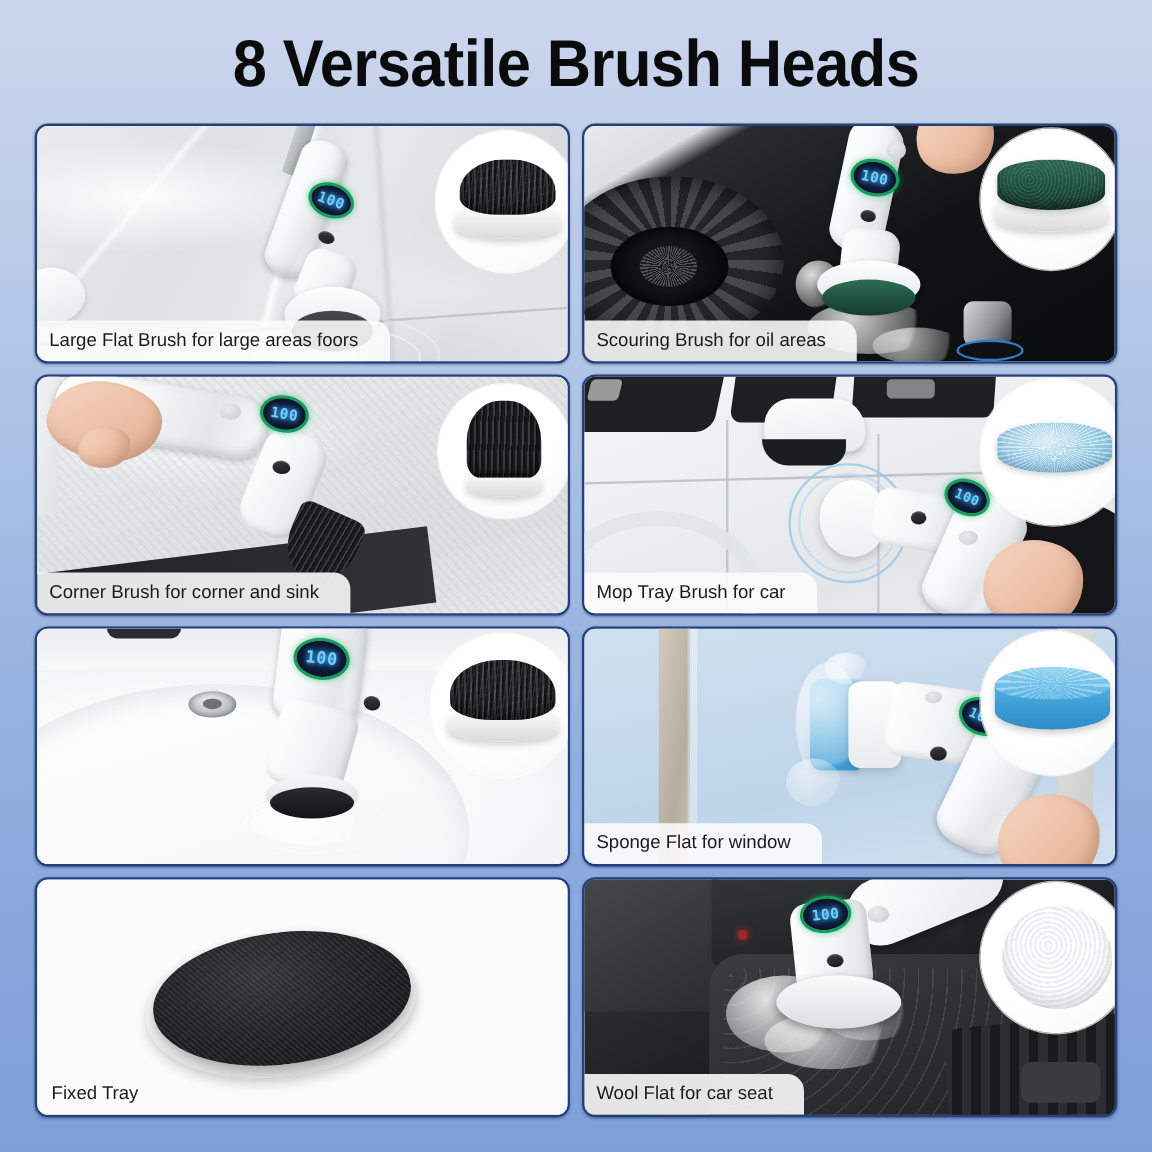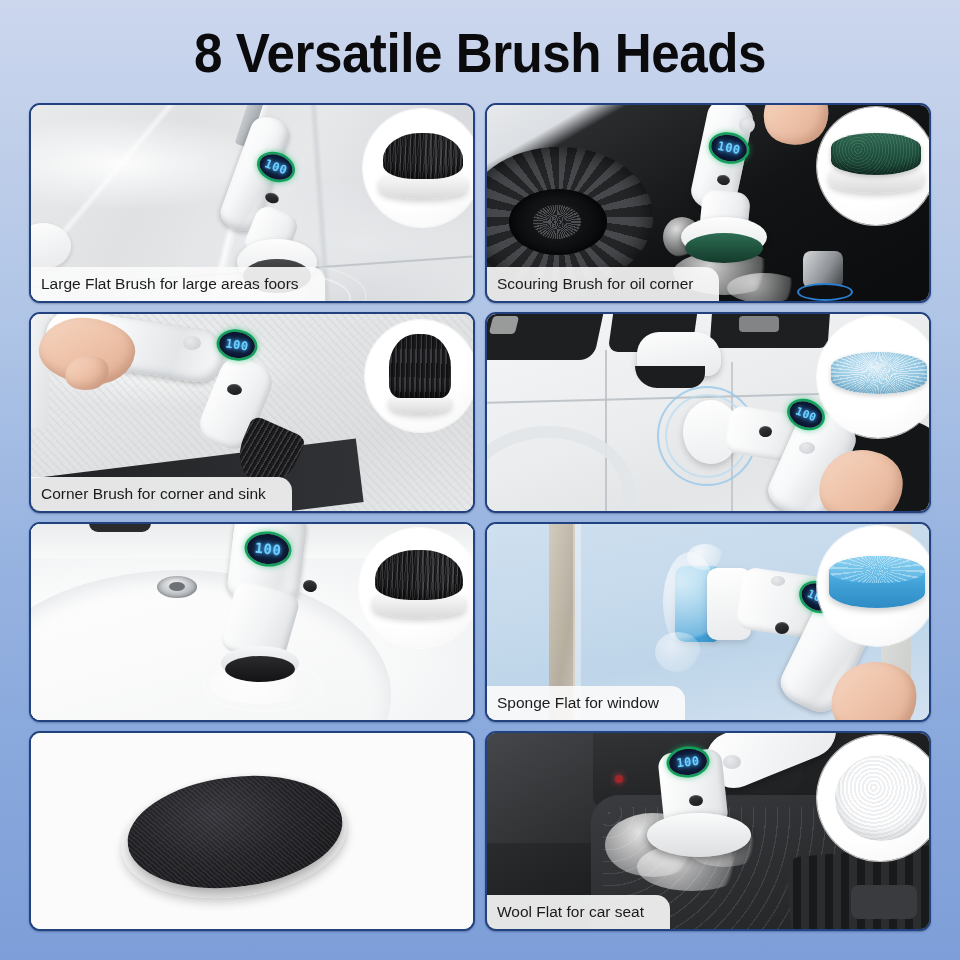--- a/index.html
+++ b/index.html
@@ -307,21 +307,21 @@
 
         <div class="hand" style="left:276px;top:-22px;width:66px;height:62px;transform:rotate(-18deg);"></div>
 
         <div class="inset p2">
           <div class="head-wrap">
             <div class="disc-base" style="left:12px;top:56px;width:94px;height:30px;"></div>
             <div class="pad-green" style="left:14px;top:26px;width:90px;height:42px;"></div>
           </div>
         </div>
       </div>
-      <div class="caption">Scouring Brush for oil corner</div>
+      <div class="caption">Scouring Brush for oil areas</div>
     </div>
 
     <div class="panel">
       <div class="scene">
         <div class="bg-rough"></div>
 
         <div style="position:absolute;left:-10px;bottom:-12px;width:340px;height:64px;background:linear-gradient(100deg,#1f2123,#303235);transform:rotate(-7deg);"></div>
         <div style="position:absolute;left:-4px;top:-6px;width:22px;height:120px;background:linear-gradient(100deg,#f4f5f6,#dfe1e3);border-radius:4px;"></div>
 
         <div class="hand" style="left:8px;top:4px;width:96px;height:66px;transform:rotate(6deg);"></div>
@@ -383,20 +383,21 @@
           <div class="btn-round" style="left:312px;top:128px;width:16px;height:12px;"></div>
         </div>
         <div class="hand" style="left:332px;top:136px;width:84px;height:74px;transform:rotate(-6deg);"></div>
 
         <div class="inset p4">
           <div class="head-wrap">
             <div class="pad-blue-fiber" style="left:14px;top:36px;width:96px;height:42px;"></div>
           </div>
         </div>
       </div>
+      <div class="caption">Mop Tray Brush for car</div>
     </div>
 
     <div class="panel">
       <div class="scene">
         <div class="bg-sink"></div>
 
         <div style="position:absolute;left:-60px;top:46px;width:420px;height:250px;border-radius:50%;background:linear-gradient(165deg,#ffffff,#f1f2f3);box-shadow:inset 0 8px 18px rgba(190,195,200,.35);"></div>
         <div style="position:absolute;left:0;top:-4px;width:100%;height:38px;background:linear-gradient(180deg,#e9ebec,#f8f9f9);"></div>
 
         <div style="position:absolute;left:126px;top:52px;width:40px;height:22px;border-radius:50%;background:radial-gradient(ellipse at 45% 35%,#f2f3f4,#b9bcc0 60%,#7e8287);box-shadow:inset 0 0 5px rgba(0,0,0,.35);"></div>
@@ -461,20 +462,21 @@
     </div>
 
     <div class="panel">
       <div class="scene">
         <div class="bg-white"></div>
         <div>
           <div class="tray-rim" style="left:90px;top:46px;width:226px;height:118px;transform:rotate(-7deg);"></div>
           <div class="tray-disc" style="left:96px;top:44px;width:216px;height:110px;transform:rotate(-7deg);"></div>
         </div>
       </div>
+      <div class="caption plain">Fixed Tray</div>
     </div>
 
     <div class="panel">
       <div class="scene">
         <div class="bg-carseat"></div>
 
         <div style="position:absolute;left:-10px;top:-10px;width:130px;height:120px;background:linear-gradient(150deg,#48494c,#2a2b2d);border-radius:0 30px 6px 0;"></div>
         <div style="position:absolute;left:106px;top:-10px;width:210px;height:84px;background:linear-gradient(170deg,#343537,#1d1e20);border-radius:0 0 40px 10px;"></div>
         <div style="position:absolute;left:104px;top:62px;width:300px;height:150px;background:linear-gradient(160deg,#3b3c3f,#202123);border-radius:28px 10px 0 0;"></div>
         <div style="position:absolute;left:116px;top:74px;width:280px;height:134px;opacity:.55;background:repeating-radial-gradient(circle at 6px 6px,rgba(255,255,255,.18) 0 1.2px,transparent 1.2px 12px);"></div>

